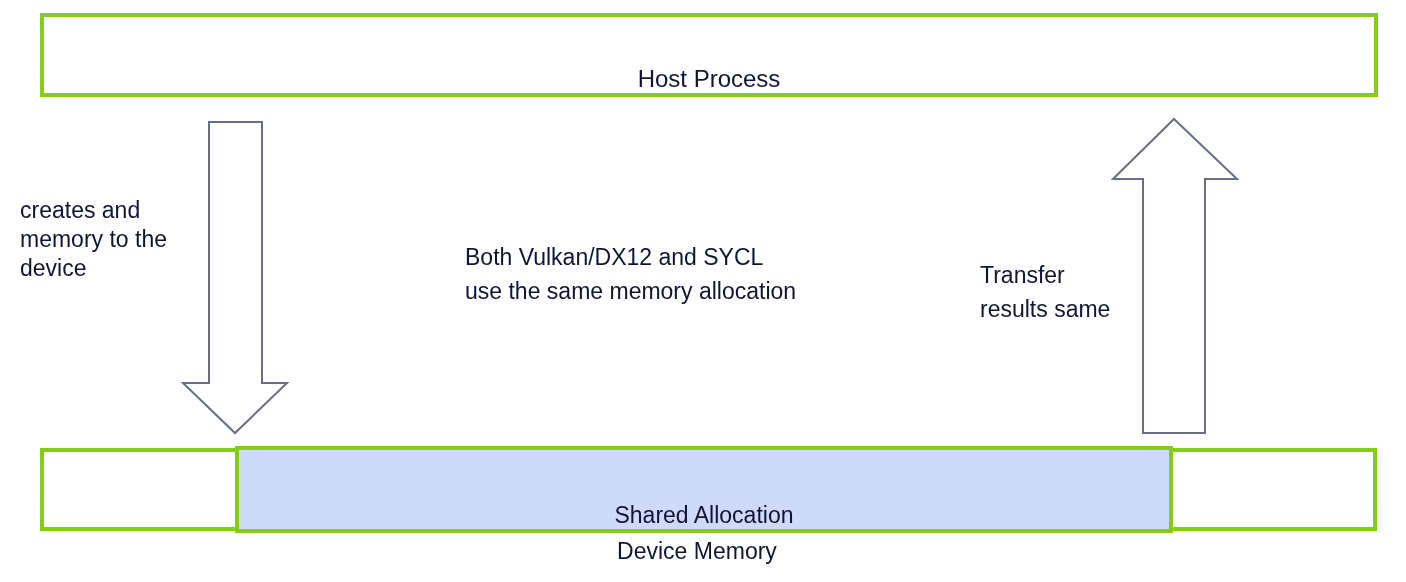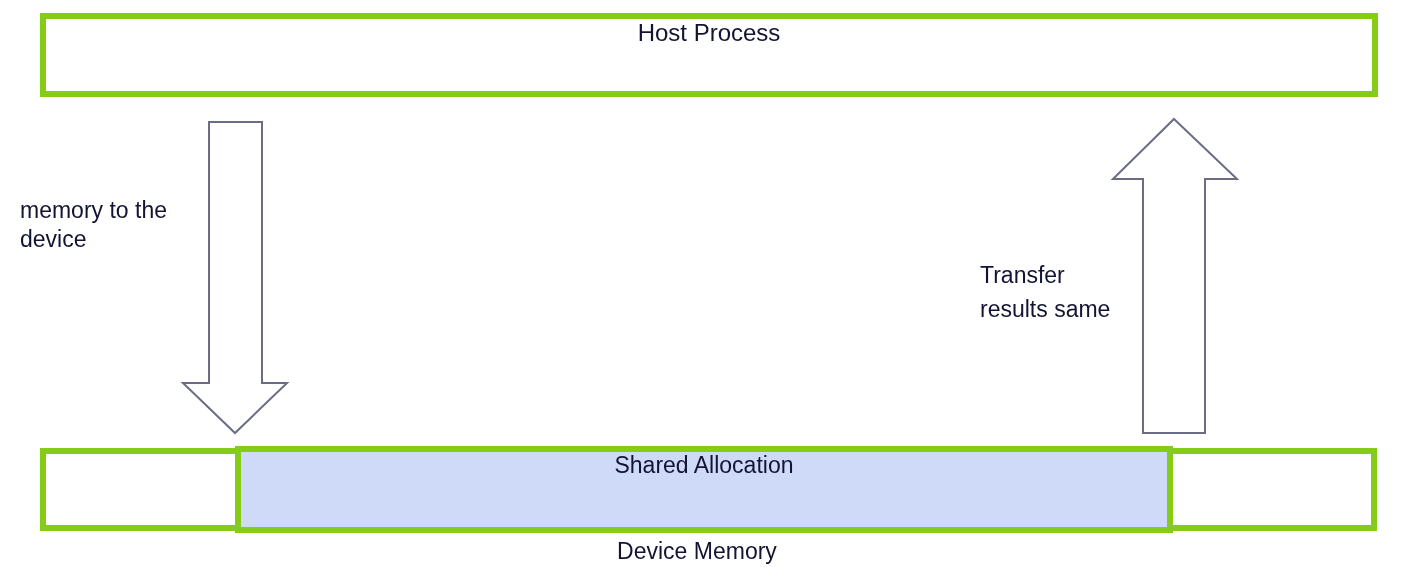--- a/index.html
+++ b/index.html
@@ -12,24 +12,24 @@
     width: 1406px;
     height: 582px;
     background: #ffffff;
     font-family: "Liberation Sans", sans-serif;
     color: #131433;
     overflow: hidden;
   }
   .box {
     position: absolute;
     box-sizing: border-box;
-    border: 6px solid #84cc16;
+    border: 4px solid #84cc16;
     background: #ffffff;
     display: flex;
-    align-items: flex-start;
+    align-items: flex-end;
     justify-content: center;
   }
   .host-box {
     left: 40px;
     top: 13px;
     width: 1338px;
     height: 84px;
     font-size: 24px;
   }
   .device-bar {
@@ -98,24 +98,29 @@
   <div class="box host-box">
     <span>Host Process</span>
   </div>
 
   <svg class="arrows-svg" viewBox="0 0 1406 582" xmlns="http://www.w3.org/2000/svg">
     <polygon class="arrow-poly" points="209,122 262,122 262,383 287,383 235,433 183,383 209,383"></polygon>
     <polygon class="arrow-poly" points="1174,119 1237,179 1205,179 1205,433 1143,433 1143,179 1113,179"></polygon>
   </svg>
 
   <div class="annotation annotation-left">
+    <div>creates and</div>
     <div>memory to the</div>
     <div>device</div>
   </div>
 
+  <div class="annotation annotation-center">
+    <div>Both Vulkan/DX12 and SYCL</div>
+    <div>use the same memory allocation</div>
+  </div>
 
   <div class="annotation annotation-right">
     <div>Transfer</div>
     <div>results same</div>
   </div>
 
   <div class="box device-bar"></div>
 
   <div class="box shared-box">
     <span>Shared Allocation</span>

